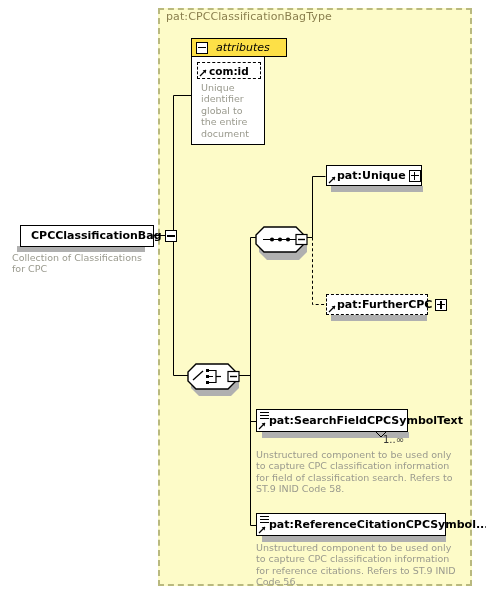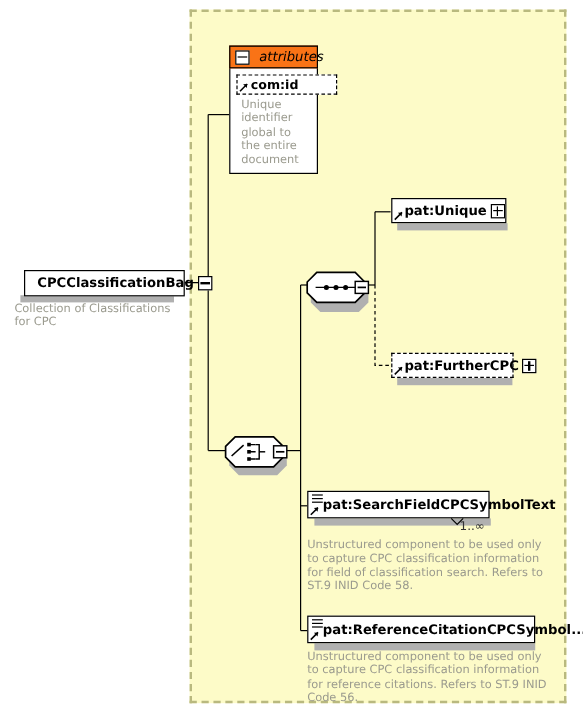--- a/index.html
+++ b/index.html
@@ -67,22 +67,22 @@
     position:absolute;font-size:9.5px;color:#9a9a8e;line-height:11.4px;
     z-index:5;
   }
 
   
   .attr-group{
     position:absolute;left:191px;top:38px;width:74px;height:107px;
     background:#ffffff;border:1px solid #000;box-sizing:border-box;z-index:5;
   }
   .attr-head{
-    position:absolute;left:191px;top:38px;width:74px;height:19px;
-    background:#f97316;border:1px solid #000;box-sizing:border-box;
+    position:absolute;left:191px;top:38px;width:96px;height:19px;
+    background:#fde047;border:1px solid #000;box-sizing:border-box;
     display:flex;align-items:center;z-index:6;
   }
   .attr-head .t{font-size:11px;font-style:italic;color:#000;padding-left:4px;}
   .attr-minus{
     width:10px;height:10px;border:1px solid #000;background:#fff;position:relative;
     margin-left:4px;margin-right:4px;flex:0 0 auto;
   }
   .attr-minus:before{content:"";position:absolute;left:1px;top:4px;width:8px;height:1.5px;background:#000;}
 
   
@@ -91,20 +91,21 @@
   }
   svg.conn{position:absolute;left:0;top:0;width:486px;height:595px;z-index:2;overflow:visible;}
   svg.overlay{position:absolute;left:0;top:0;width:486px;height:595px;z-index:8;overflow:visible;pointer-events:none;}
 </style>
 </head>
 <body>
 
 <div id="canvas">
 
   <div class="type-container"></div>
+  <div class="type-title">pat:CPCClassificationBagType</div>
 
   <svg class="conn">
 
     <path d="M145.5,235.5 L173.5,235.5" stroke="#000" stroke-width="1" fill="none"></path>
 
     <path d="M173.5,95.5 L173.5,375.5" stroke="#000" stroke-width="1" fill="none"></path>
 
     <path d="M173.5,95.5 L191.5,95.5" stroke="#000" stroke-width="1" fill="none"></path>
 
     <path d="M173.5,375.5 L189.5,375.5" stroke="#000" stroke-width="1" fill="none"></path>
@@ -132,21 +133,21 @@
   </div>
   <div class="annot" style="left:12px;top:252px;width:132px;">Collection of Classifications for CPC</div>
 
   <div class="attr-group"></div>
   <div class="attr-head">
     <span class="attr-minus"></span>
     <span class="t">attributes</span>
   </div>
 
   <div class="shadow" style="left:201px;top:77px;width:64px;height:6px;"></div>
-  <div class="nodebox dashedbox" style="left:197px;top:62px;width:84px;height:17px;">
+  <div class="nodebox dashedbox" style="left:197px;top:62px;width:64px;height:17px;">
     <span class="lbl" style="padding-left:11px;font-size:10.5px;">com:id</span>
   </div>
   <svg class="overlay">
     <g>
       <path d="M200,76 L206,70" stroke="#000" stroke-width="1.3" fill="none"></path>
       <path d="M206,70 L202.6,70.3 L205.7,73.4 Z" fill="#000"></path>
     </g>
   </svg>
   <div class="annot" style="left:201px;top:82px;width:56px;">Unique identifier global to the entire document</div>
 

